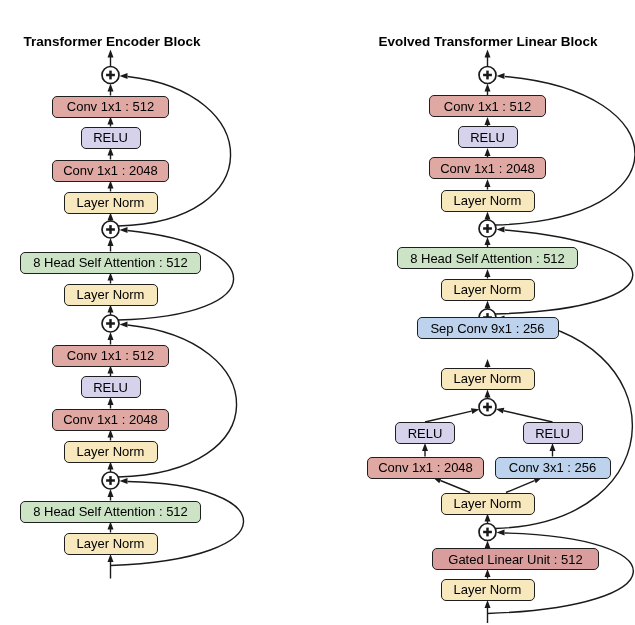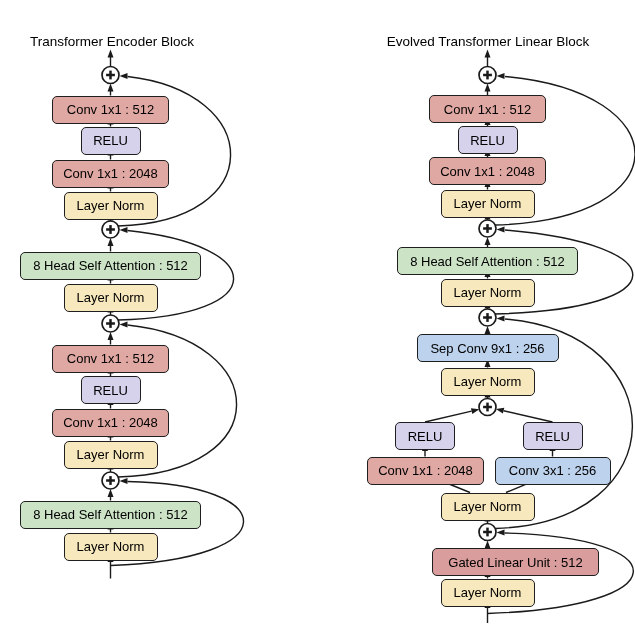--- a/index.html
+++ b/index.html
@@ -6,28 +6,28 @@
   body {
     width:635px; height:625px; position:relative; overflow:hidden;
     background:#ffffff;
     font-family:"Liberation Sans","DejaVu Sans",sans-serif;
   }
   #wires { position:absolute; left:0; top:0; }
   .plusc { fill:#ffffff; stroke:#1a1a1a; stroke-width:1.7; }
   .plus  { stroke:#1a1a1a; stroke-width:2.5; }
   .ah    { fill:#1a1a1a; stroke:none; }
   .node {
-    position:absolute; box-sizing:border-box; height:28px;
+    position:absolute; box-sizing:border-box; height:22px;
     border:1.5px solid #1f1f1f; border-radius:5px;
     display:flex; align-items:center; justify-content:center;
     font-size:13px; line-height:1; color:#000; white-space:nowrap;
   }
   .col-title {
     position:absolute; top:34px; transform:translateX(-50%);
-    font-size:13.5px; font-weight:normal; color:#000; white-space:nowrap;
+    font-size:13.5px; font-weight:bold; color:#000; white-space:nowrap;
   }
 </style>
 </head>
 <body>
 
 <svg id="wires" width="635" height="625" viewBox="0 0 635 625">
 <g stroke="#1a1a1a" stroke-width="1.4" fill="none">
 <g>
         <path d="M 110.5 565.5 C 290 559, 280 484, 127.5 481.5"></path>
         <polygon class="ah" points="119.5,481 127.5,478.0 127.5,484.0"></polygon>
@@ -282,21 +282,21 @@
 <div class="node" style="left: 52px; top: 408.5px; width: 117px; background: rgb(224, 168, 163);">Conv 1x1 : 2048</div>
 <div class="node" style="left: 63.5px; top: 440.5px; width: 94px; background: rgb(248, 232, 189);">Layer Norm</div>
 <div class="node" style="left: 20px; top: 500.5px; width: 181px; background: rgb(204, 227, 198);">8 Head Self Attention : 512</div>
 <div class="node" style="left: 63.5px; top: 532.5px; width: 94px; background: rgb(248, 232, 189);">Layer Norm</div>
 <div class="node" style="left: 429px; top: 95px; width: 117px; background: rgb(224, 168, 163);">Conv 1x1 : 512</div>
 <div class="node" style="left: 457.5px; top: 126px; width: 60px; background: rgb(214, 210, 235);">RELU</div>
 <div class="node" style="left: 429px; top: 157px; width: 117px; background: rgb(224, 168, 163);">Conv 1x1 : 2048</div>
 <div class="node" style="left: 440.5px; top: 189.5px; width: 94px; background: rgb(248, 232, 189);">Layer Norm</div>
 <div class="node" style="left: 397px; top: 247px; width: 181px; background: rgb(204, 227, 198);">8 Head Self Attention : 512</div>
 <div class="node" style="left: 440.5px; top: 278.5px; width: 94px; background: rgb(248, 232, 189);">Layer Norm</div>
-<div class="node" style="left: 416.5px; top: 334px; width: 142px; background: rgb(189, 210, 236);">Sep Conv 9x1 : 256</div>
+<div class="node" style="left: 416.5px; top: 317px; width: 142px; background: rgb(189, 210, 236);">Sep Conv 9x1 : 256</div>
 <div class="node" style="left: 440.5px; top: 367.5px; width: 94px; background: rgb(248, 232, 189);">Layer Norm</div>
 <div class="node" style="left: 395px; top: 422px; width: 60px; background: rgb(214, 210, 235);">RELU</div>
 <div class="node" style="left: 522.5px; top: 422px; width: 60px; background: rgb(214, 210, 235);">RELU</div>
 <div class="node" style="left: 367px; top: 456.5px; width: 117px; background: rgb(224, 168, 163);">Conv 1x1 : 2048</div>
 <div class="node" style="left: 494.5px; top: 456.5px; width: 116px; background: rgb(189, 210, 236);">Conv 3x1 : 256</div>
 <div class="node" style="left: 440.5px; top: 492.5px; width: 94px; background: rgb(248, 232, 189);">Layer Norm</div>
 <div class="node" style="left: 404px; top: 548px; width: 167px; background: rgb(216, 157, 156); margin-left: 28px;">Gated Linear Unit : 512</div>
 <div class="node" style="left: 440.5px; top: 578.5px; width: 94px; background: rgb(248, 232, 189);">Layer Norm</div>
 
 </body></html>

